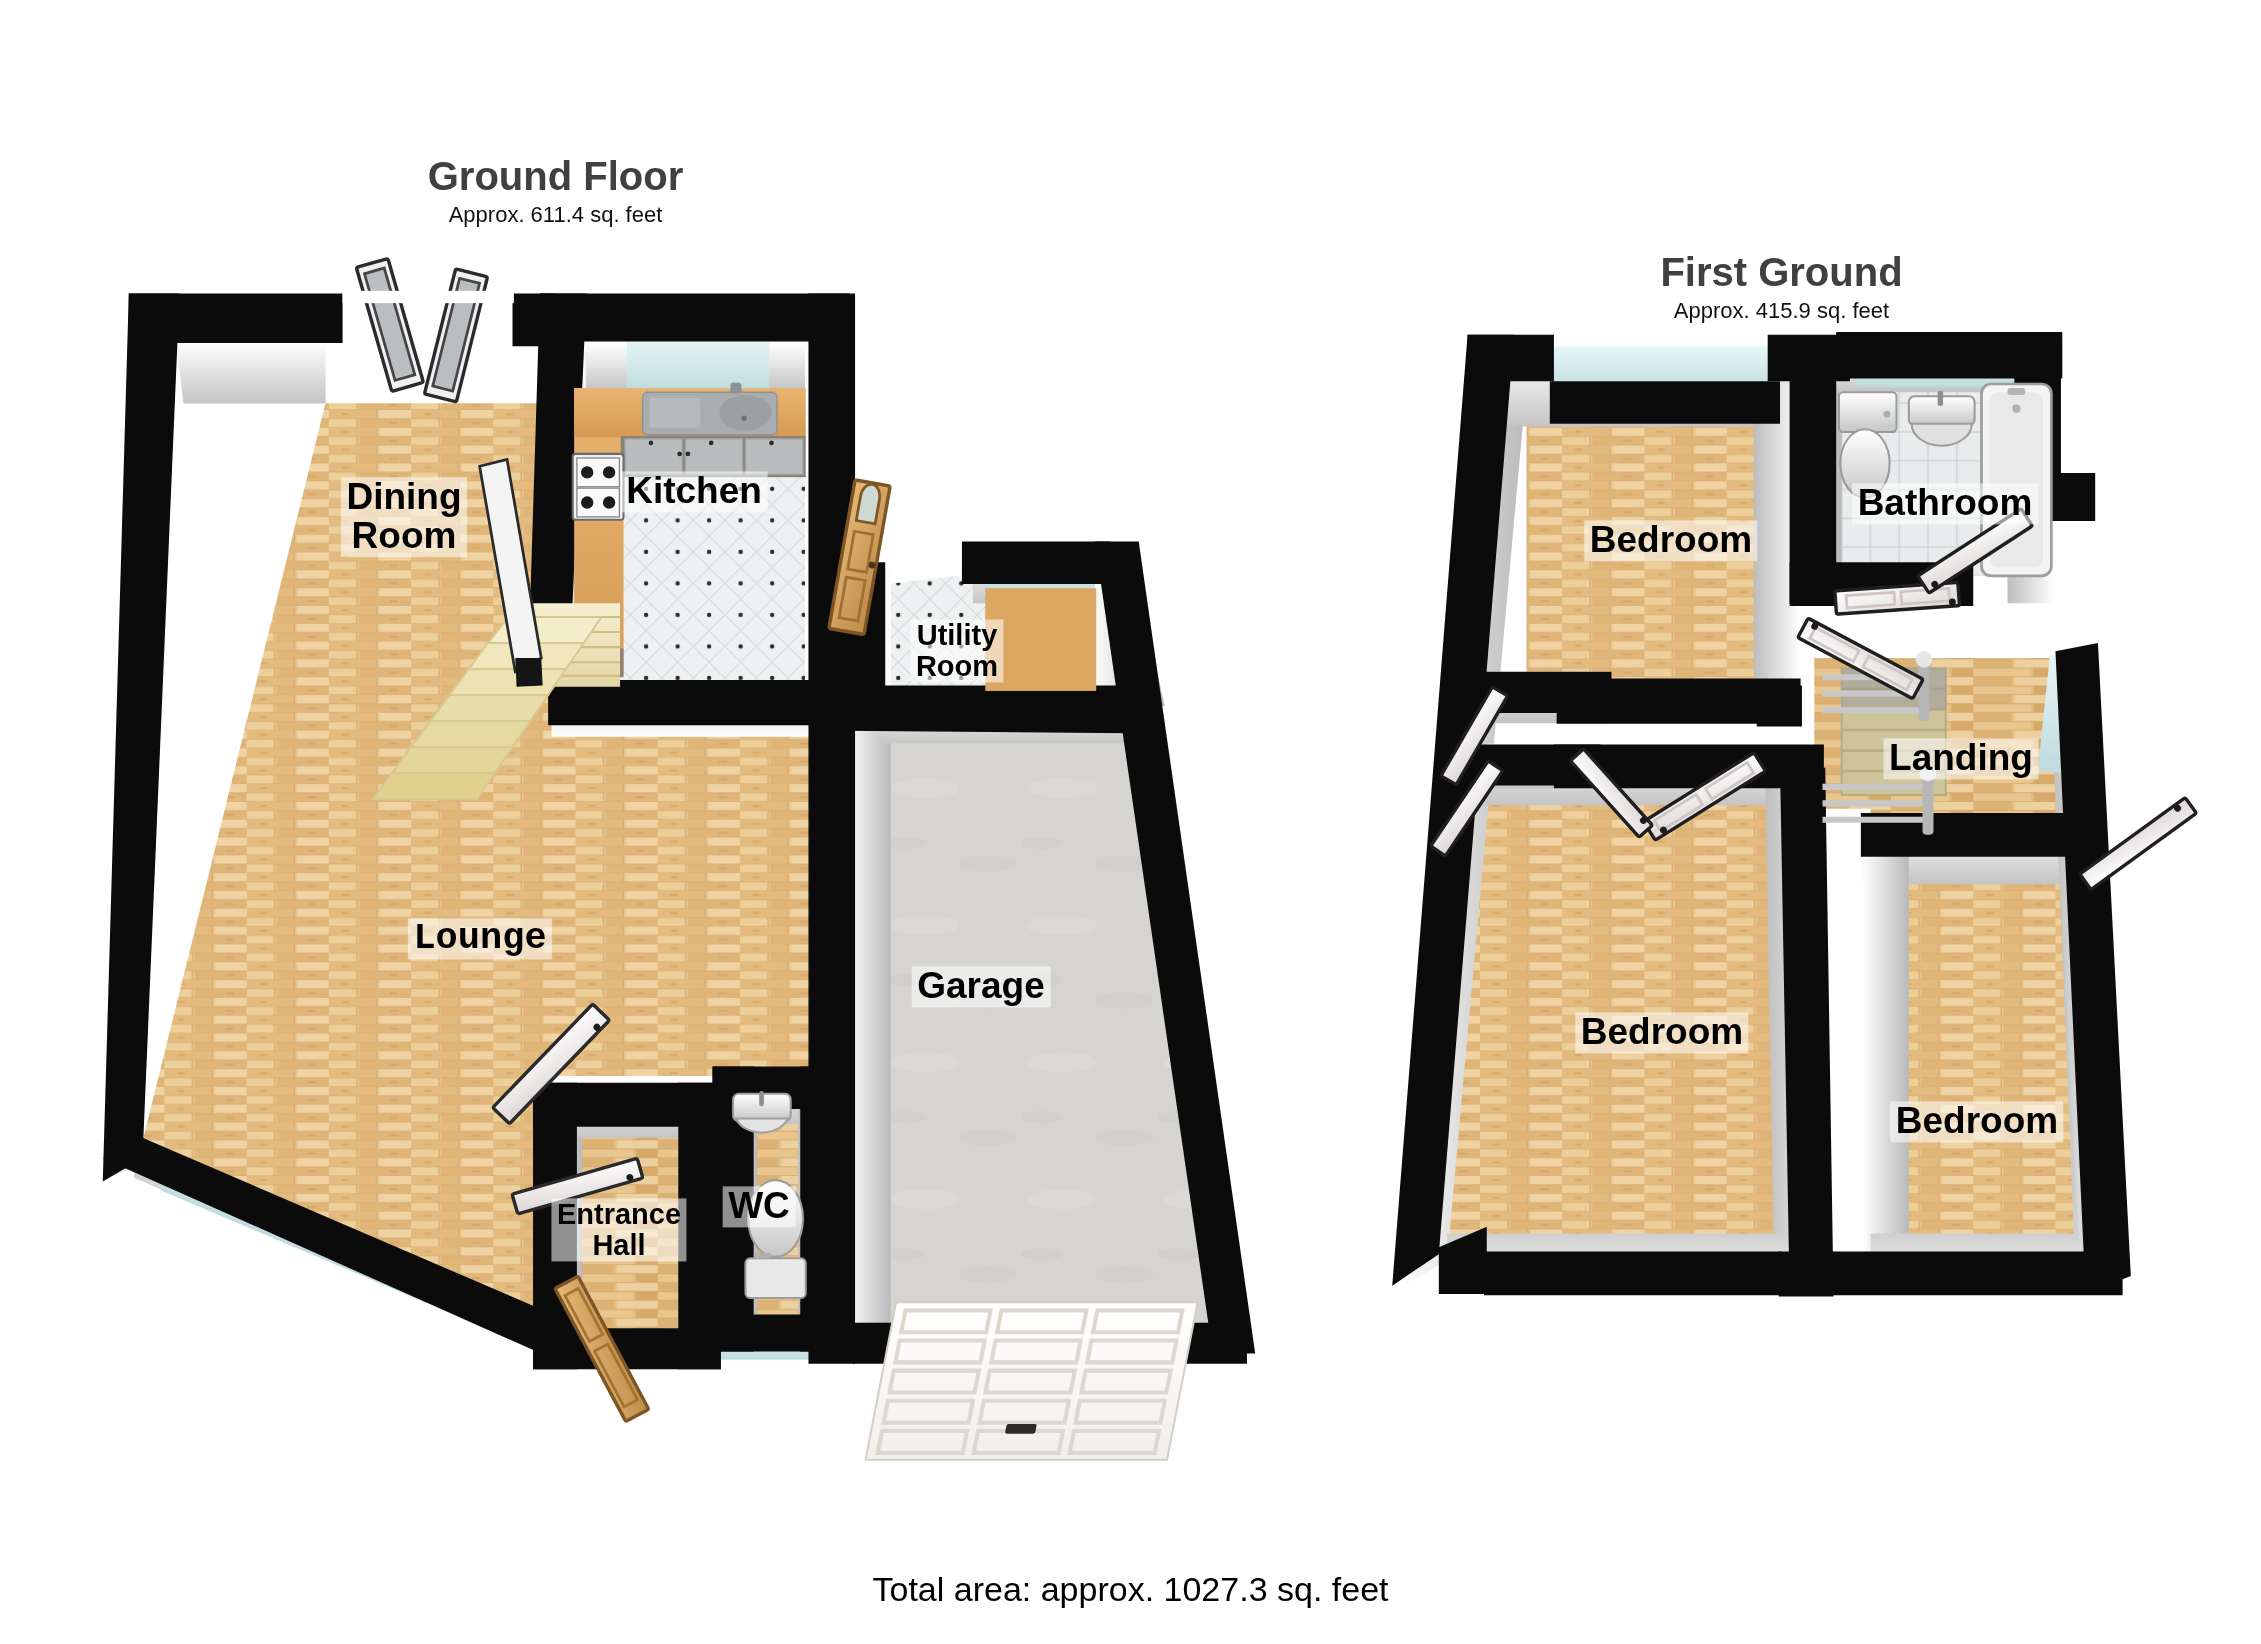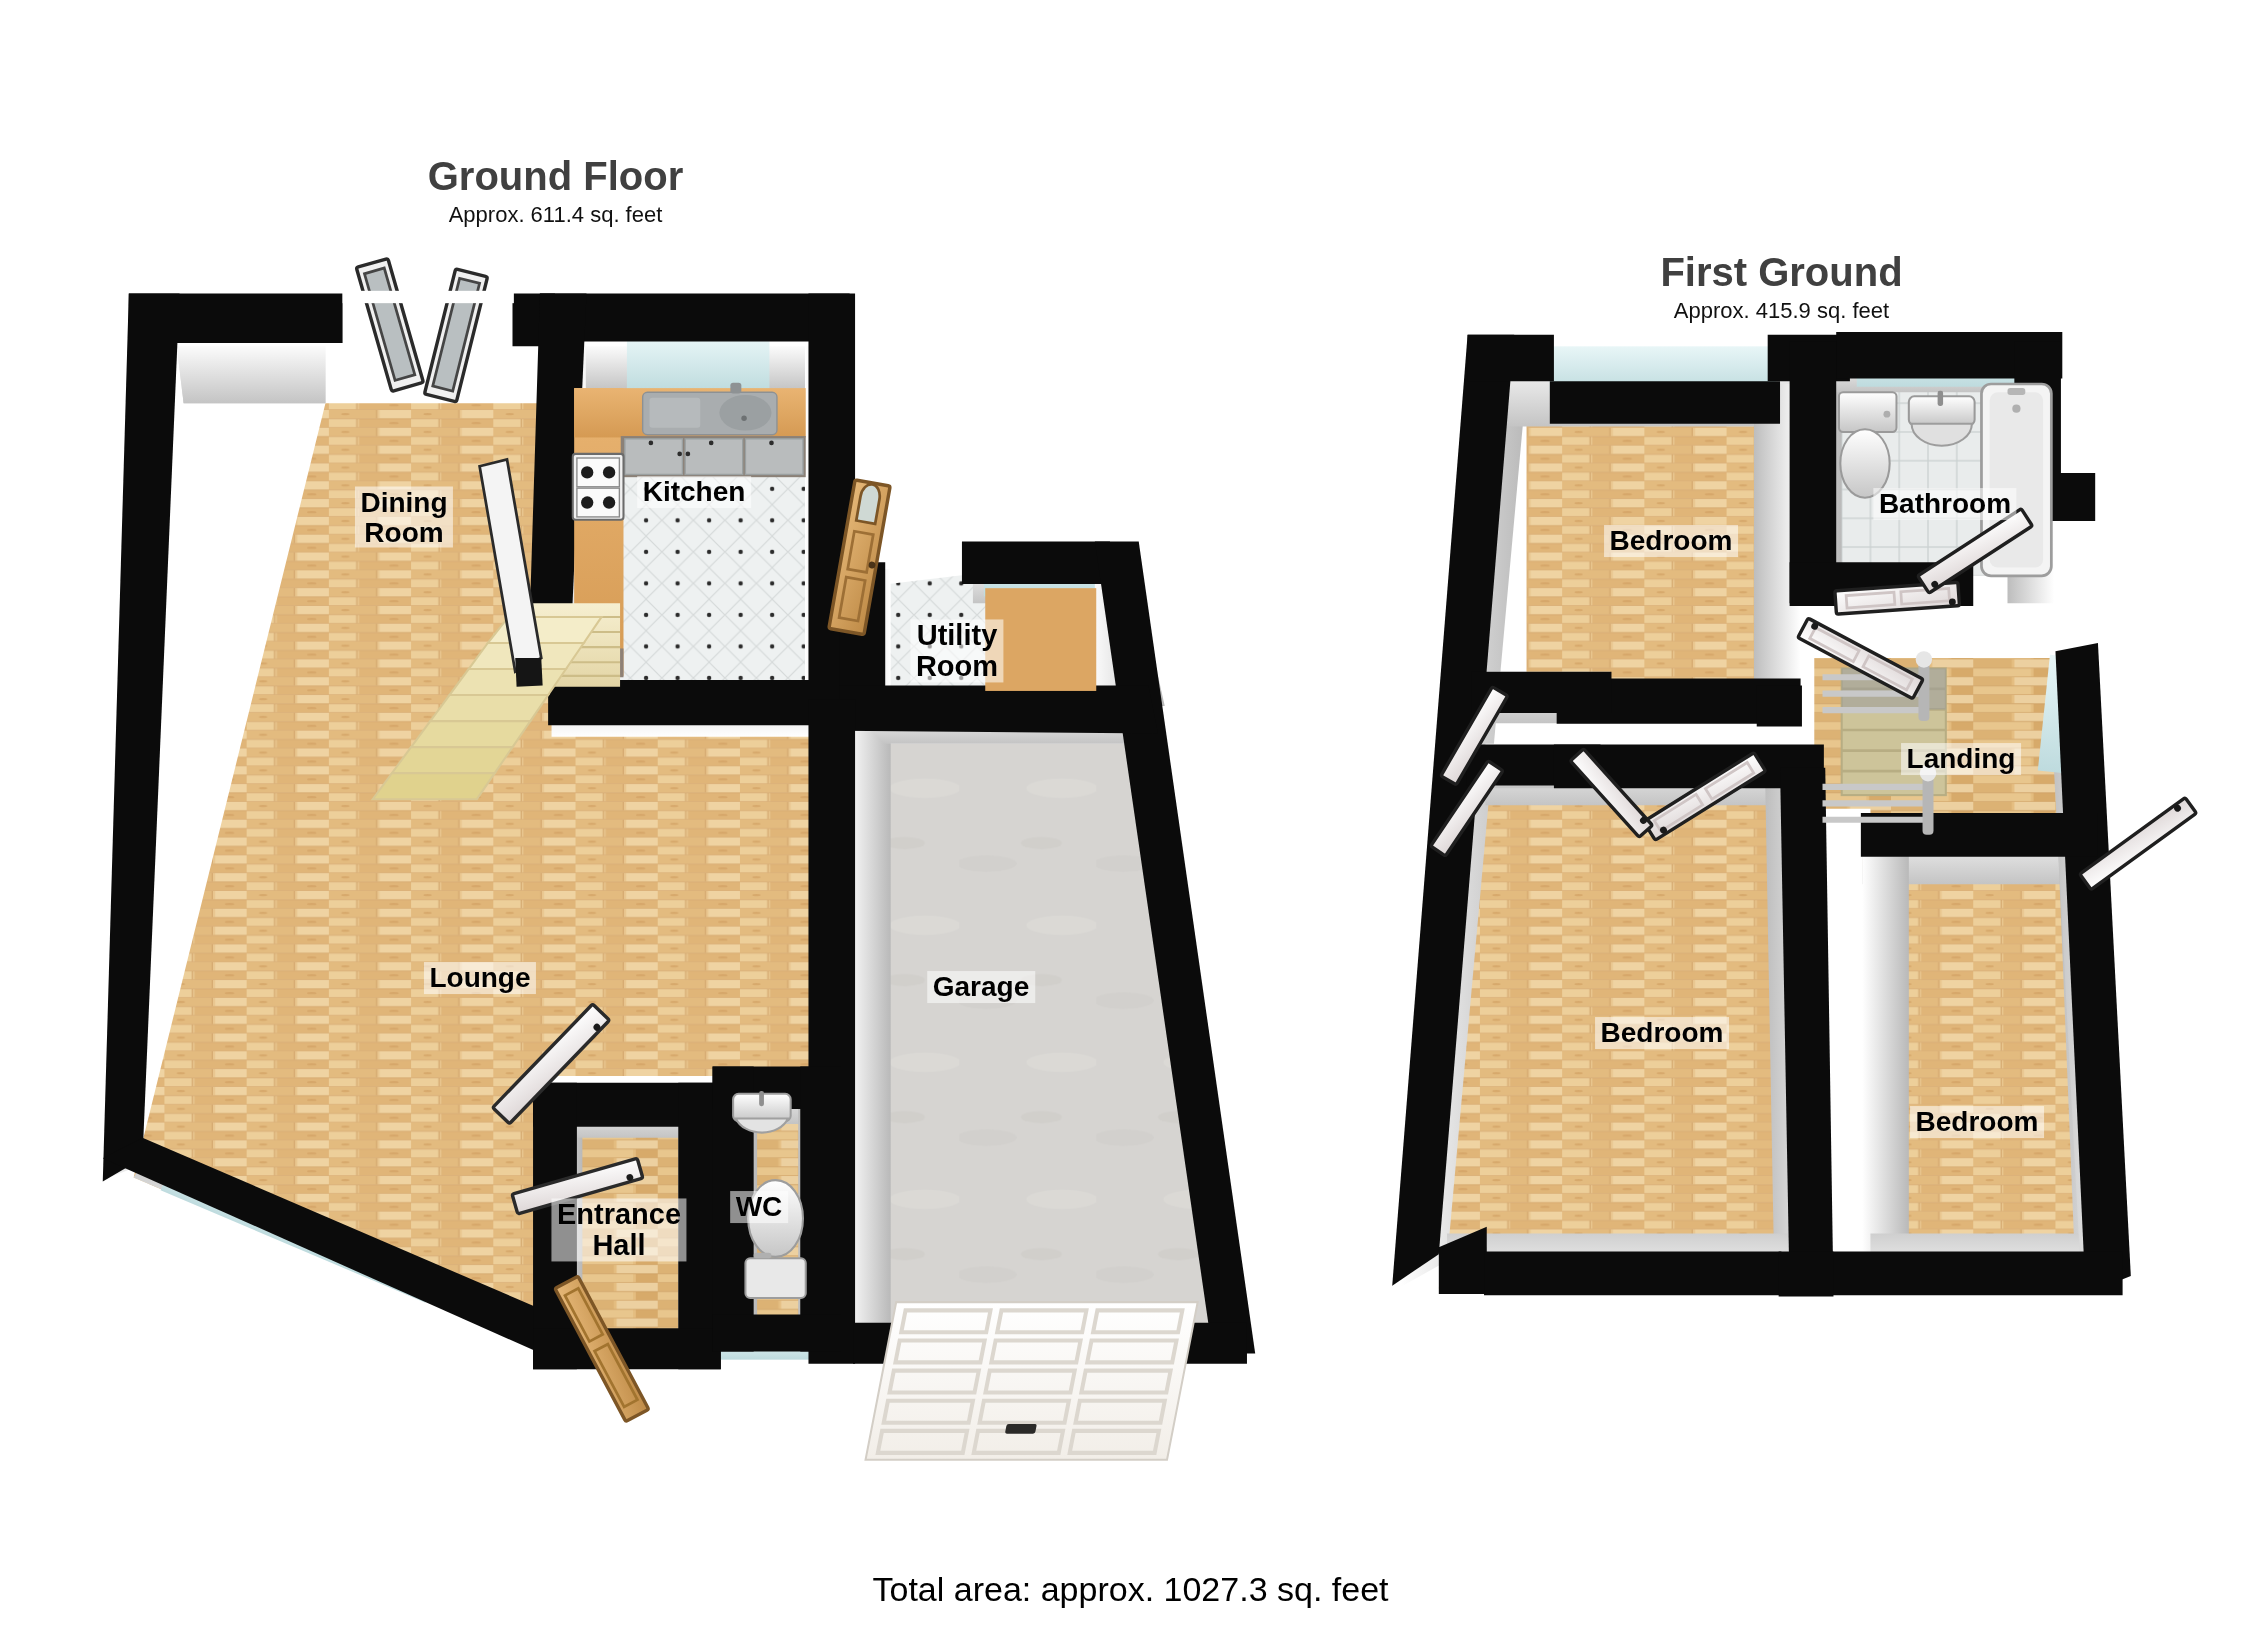--- a/index.html
+++ b/index.html
@@ -28,21 +28,21 @@
     position:absolute;
     transform:translate(-50%,-50%);
     background:rgba(255,255,255,0.55);
     color:#000;font-weight:bold;
     text-align:center;line-height:1.04;
     padding:1.4px 5.5px;
     white-space:pre-line;
     pointer-events:none;
     text-shadow:0 0 0.7px rgba(255,255,255,0.5);
   }
-  .plate.sz-m{font-size:28px;}
+  .plate.sz-m{font-size:37px;}
   .plate.sz-s{font-size:29px;}
 
   svg{position:absolute;top:0;left:0;width:2261px;height:1645px;overflow:visible;}
   .lbl-layer{position:absolute;top:0;left:0;width:2261px;height:1645px;}
 </style>
 </head>
 <body>
 
 <div id="stage">
 
@@ -562,21 +562,21 @@
     </g>
   </svg>
 
   <div class="lbl-layer">
 
     <div class="plate sz-m" style="left:404px;top:517px;">Dining
 Room</div>
     <div class="plate sz-m" style="left:694px;top:492px;">Kitchen</div>
     <div class="plate sz-s" style="left:957px;top:651px;">Utility
 Room</div>
-    <div class="plate sz-m" style="left:480px;top:978px;">Lounge</div>
+    <div class="plate sz-m" style="left:480px;top:939px;font-family:Liberation Mono, monospace;">Lounge</div>
     <div class="plate sz-m" style="left:981px;top:987px;">Garage</div>
     <div class="plate sz-s" style="left:619px;top:1206px;margin-top:24px;">Entrance
 Hall</div>
     <div class="plate sz-m" style="left:759px;top:1207px;">WC</div>
 
     <div class="plate sz-m" style="left:1671px;top:541px;">Bedroom</div>
     <div class="plate sz-m" style="left:1945px;top:504px;">Bathroom</div>
     <div class="plate sz-m" style="left:1961px;top:759px;">Landing</div>
     <div class="plate sz-m" style="left:1662px;top:1033px;">Bedroom</div>
     <div class="plate sz-m" style="left:1977px;top:1122px;">Bedroom</div>

